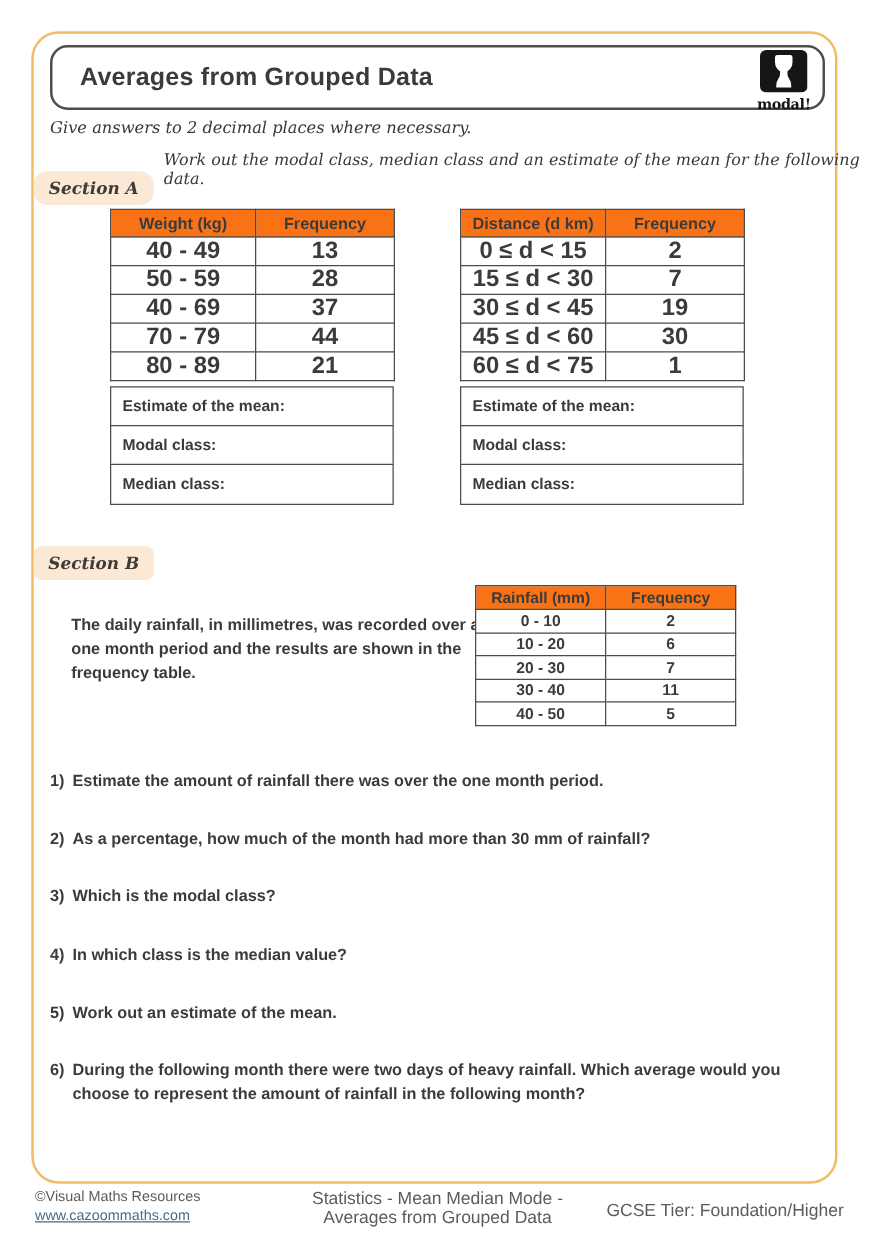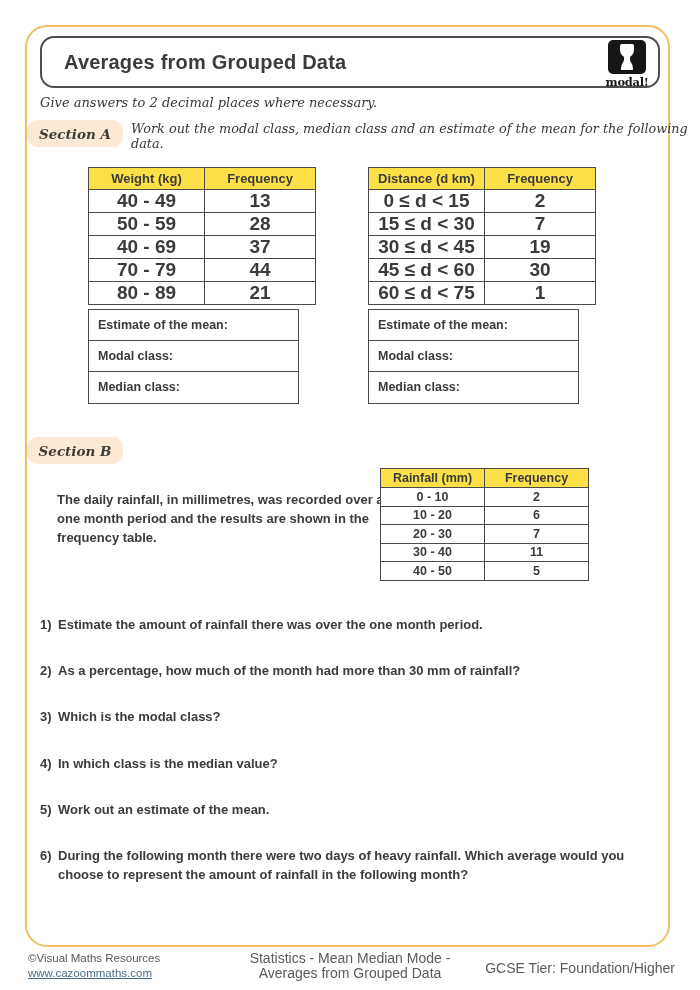--- a/index.html
+++ b/index.html
@@ -17,37 +17,37 @@
   .logo-text{font-family:"DejaVu Serif",serif;font-weight:bold;font-size:11.5px;
              color:#151515;margin-top:-3px;letter-spacing:-.3px;}
 
   .note{position:absolute;left:40px;top:95px;font-family:"DejaVu Serif",serif;
         font-style:italic;font-size:13px;color:#3a3833;}
 
   .pill{position:absolute;left:27px;width:96px;height:27px;background:#FBE9D6;
         border-radius:11px;display:flex;align-items:center;justify-content:center;}
   .pill span{font-family:"DejaVu Serif",serif;font-style:italic;font-weight:bold;
              font-size:13.5px;color:#3f3c38;}
-  .pill-a{top:120px;} .pill-b{top:437px;}
+  .pill-a{top:137px;} .pill-b{top:437px;border-radius:6px;}
 
   .instr{position:absolute;left:131px;top:122px;height:27px;display:flex;align-items:center;
          font-family:"DejaVu Serif",serif;font-style:italic;font-size:12.8px;color:#3a3833;}
 
   table.data-table{border-collapse:collapse;position:absolute;background:#fff;}
   table.data-table th,table.data-table td{
         border:1.6px solid #4b4b4b;text-align:center;font-weight:bold;color:#3b3b3b;padding:0;}
-  table.data-table th{background:#fde047;}
+  table.data-table th{background:#f97316;}
   table.tbl-a{top:167px;} .tbl-a th{width:115px;height:21px;font-size:13px;}
   .tbl-a td{height:20.5px;font-size:19px;} .tbl-a td:last-child,.tbl-a th:last-child{width:110px;}
   #table-weight{left:88px;} #table-distance{left:368px;}
   #table-rainfall{left:380px;top:468px;}
   #table-rainfall th{width:103px;height:18px;font-size:12.5px;}
   #table-rainfall td{height:17.5px;font-size:12.5px;}
 
-  .answer-box{position:absolute;top:309px;width:211px;}
+  .answer-box{position:absolute;top:309px;width:227px;}
   .answer-row{box-sizing:border-box;height:32.6px;border:1.6px solid #4b4b4b;background:#fff;
               display:flex;align-items:center;padding-left:9px;font-weight:bold;
               font-size:12.5px;color:#3b3b3b;}
   .answer-row + .answer-row{margin-top:-1.6px;}
   #answers-left{left:88px;} #answers-right{left:368px;}
 
   .para{position:absolute;left:57px;top:490px;width:335px;font-weight:bold;
         font-size:13px;line-height:19px;color:#3b3b3b;}
 
   .question{position:absolute;left:40px;width:615px;font-weight:bold;font-size:13px;

